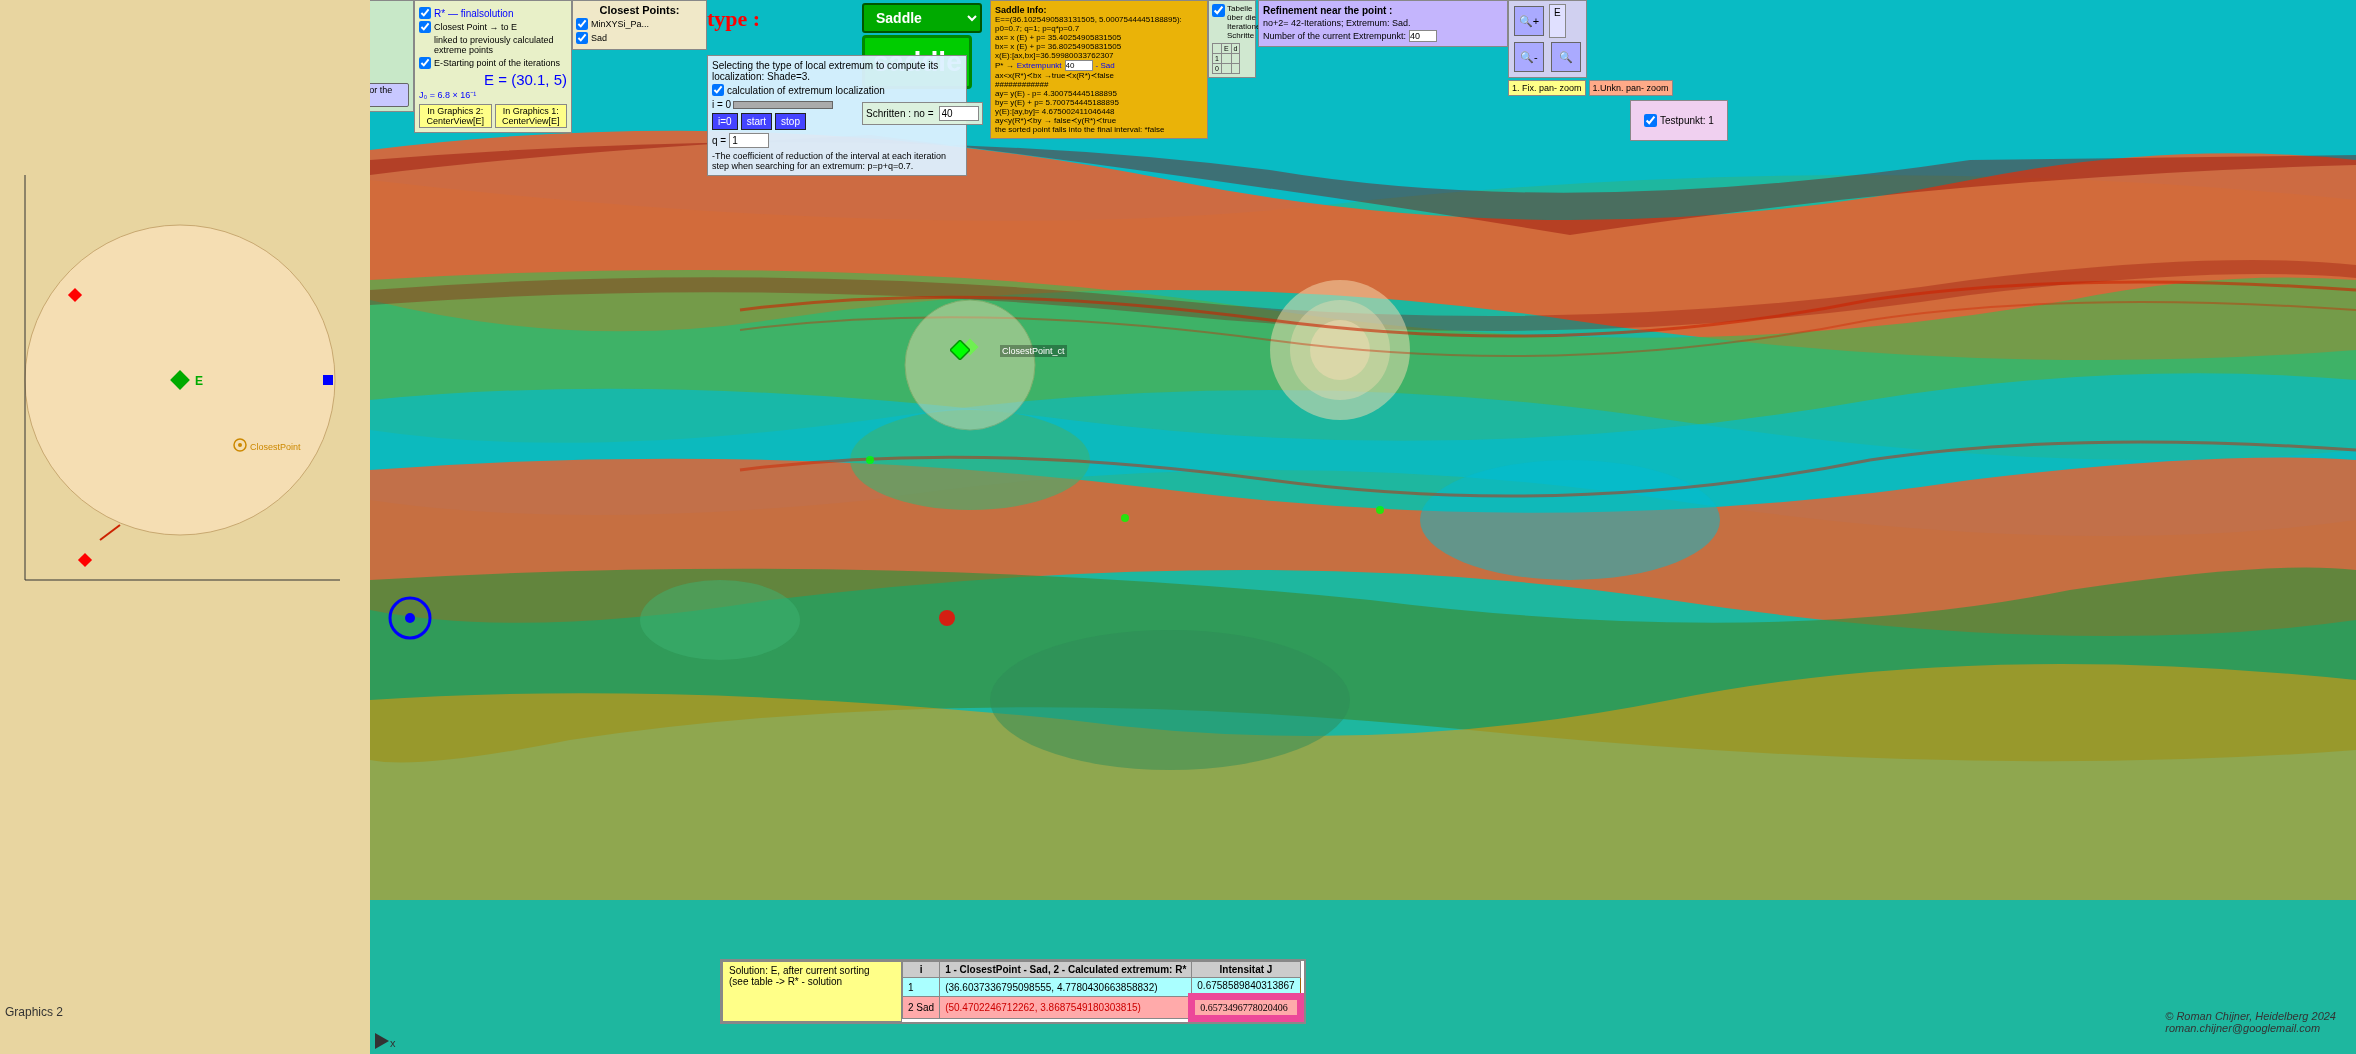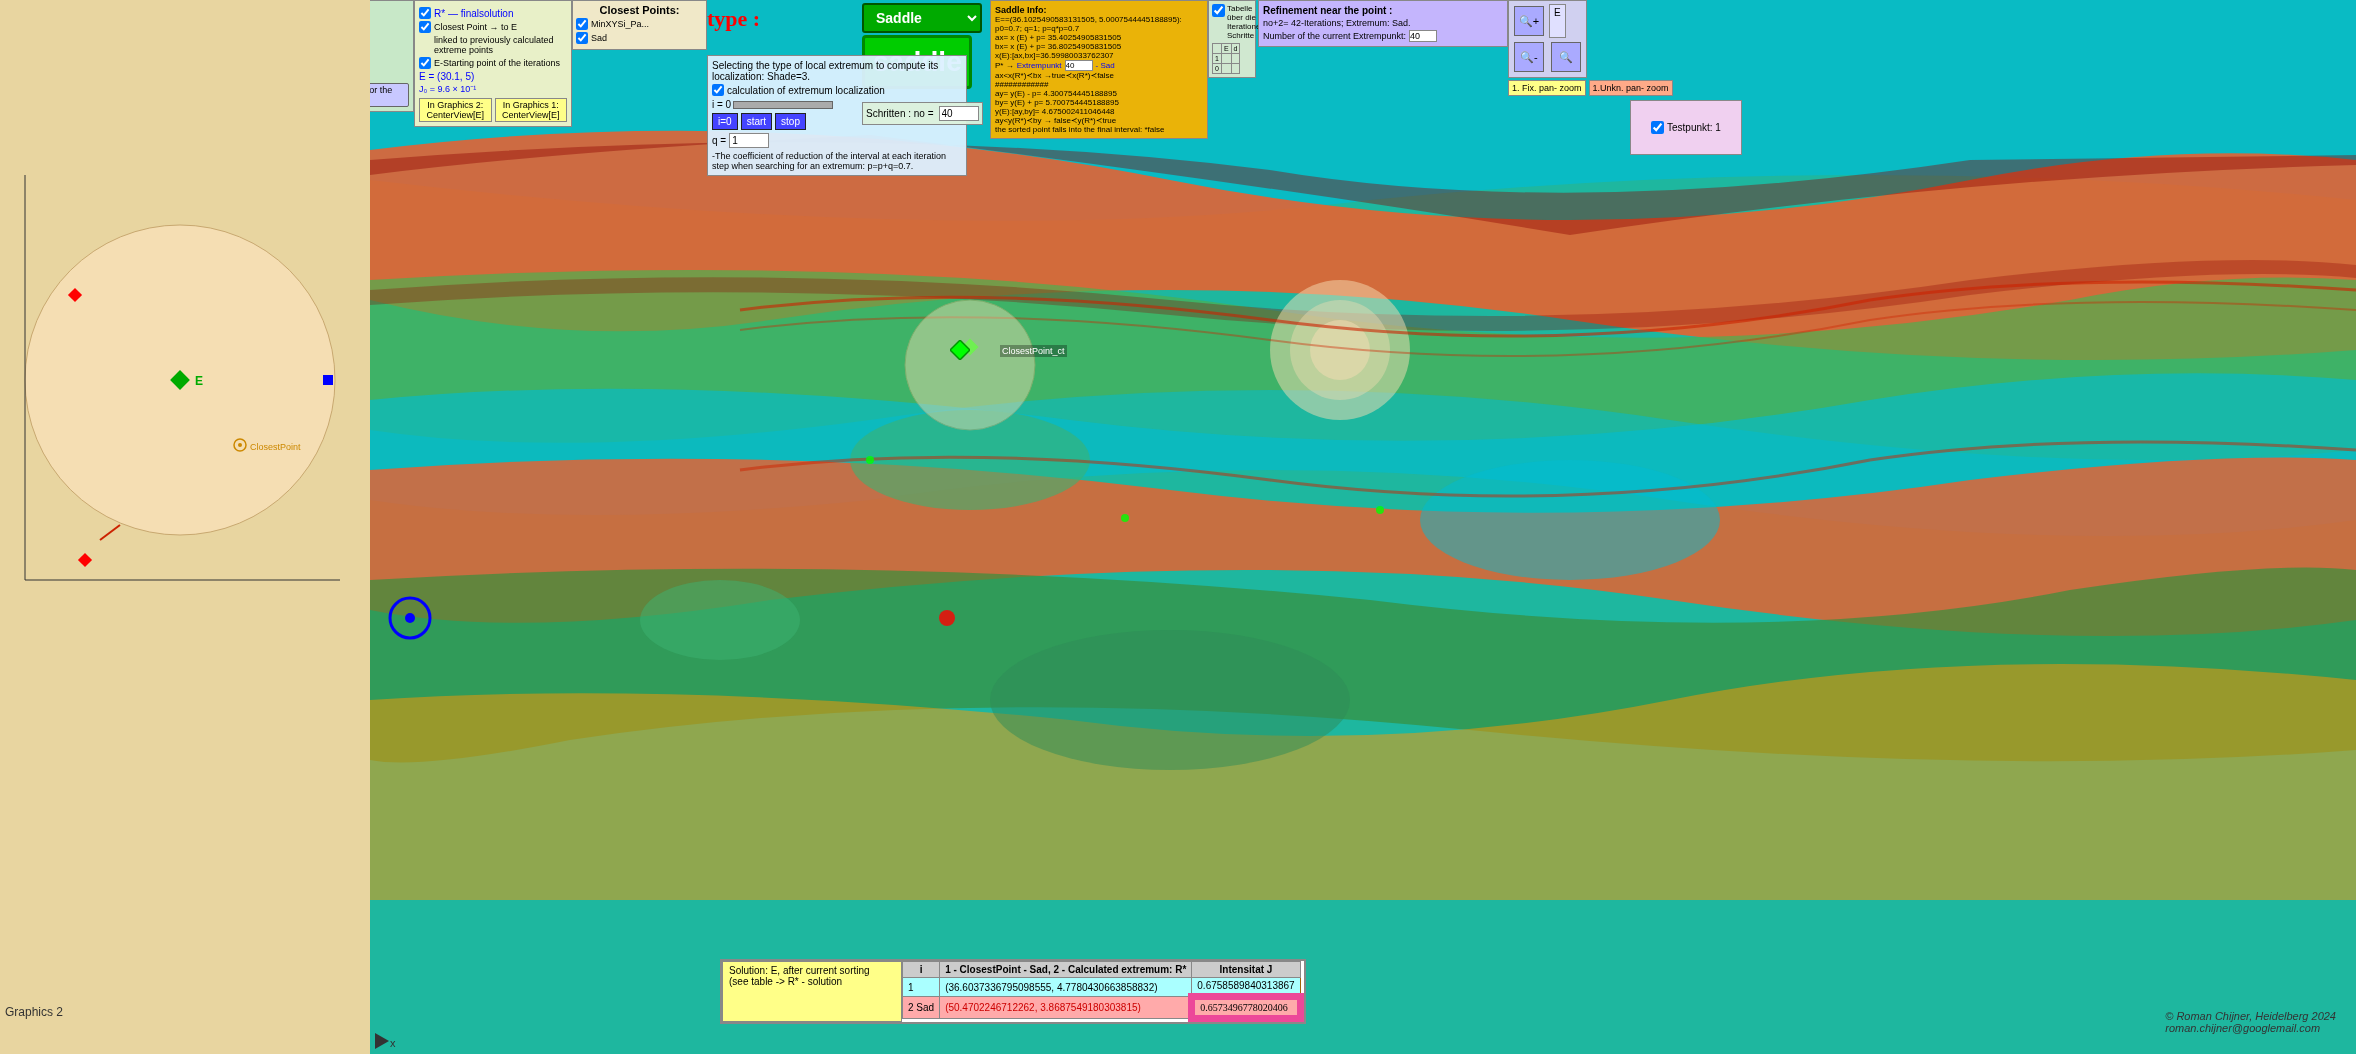--- a/index.html
+++ b/index.html
@@ -451,22 +451,22 @@
   </div>
   <div class="checkbox-row">
     <input type="checkbox" checked="" style="">
     <span style="font-size:9px;">Closest Point → to E</span>
   </div>
   <div style="font-size:9px;margin-left:15px;">linked to previously calculated extreme points</div>
   <div class="checkbox-row" style="margin-top:2px;">
     <input type="checkbox" checked="" style="">
     <span style="font-size:9px;">E-Starting point of the iterations</span>
   </div>
-  <div style="font-size:10px;color:blue;margin-top:2px;">E = (30.1, 5)</div>
-  <div style="font-size:9px;color:blue;">J₀ = 9.6 × 10⁻¹</div>
+  <div style="font-size:15px;color:blue;margin-top:2px;text-align:right;">E = (30.1, 5)</div>
+  <div style="font-size:9px;color:blue;">J₀ = 6.8 × 16⁻¹</div>
   <div style="display:flex;gap:3px;margin-top:3px;">
     <button class="btn-yellow" style="font-size:9px;padding:1px 3px;">In Graphics 2: CenterView[E]</button>
     <button class="btn-yellow" style="font-size:9px;padding:1px 3px;">In Graphics 1: CenterView[E]</button>
   </div>
 </div>
 
 <div class="panel" style="left:572px;top:0;width:135px;background:#f0e8c8;padding:3px;">
   <div style="font-weight:bold;font-size:11px;text-align:center;">Closest Points:</div>
   <div class="checkbox-row" style="margin-top:2px;">
     <input type="checkbox" checked="" style="">
@@ -583,21 +583,21 @@
     <div class="zoom-icon zoom-minus" style="font-size:11px;">🔍-</div>
     <div class="zoom-icon" style="font-size:11px;">🔍</div>
   </div>
 </div>
 
 <div style="position:absolute;left:1508px;top:80px;z-index:26;display:flex;gap:3px;">
   <button class="fix-btn">1. Fix. pan- zoom</button>
   <button class="unkn-btn">1.Unkn. pan- zoom</button>
 </div>
 
-<div style="position:absolute;left:1630px;top:100px;z-index:26;background:#f0d0f0;border:1px solid #888;padding:20px;display:flex;align-items:center;gap:3px;">
+<div style="position:absolute;left:1630px;top:100px;z-index:26;background:#f0d0f0;border:1px solid #888;padding:13px;display:flex;align-items:center;gap:3px;">
   <input type="checkbox" checked="" style="">
   <span style="font-size:10px;">Testpunkt: 1</span>
 </div>
 
 <div id="solution-table">
   <div style="display:flex;gap:0;">
 
     <div style="background:#ffff88;border:1px solid #888;padding:3px 6px;font-size:10px;min-width:180px;">
       <div>Solution: E, after current sorting</div>
       <div>(see table -&gt; R* - solution</div>

